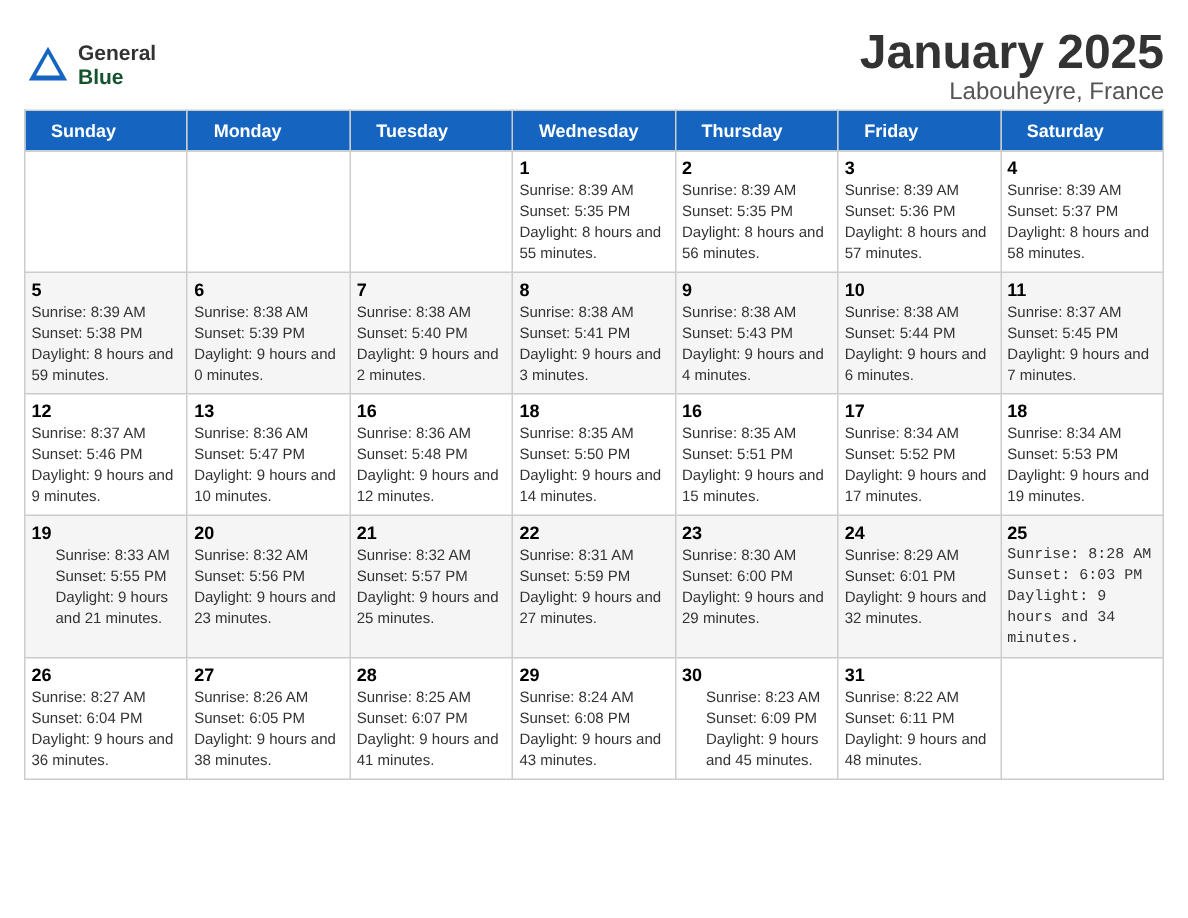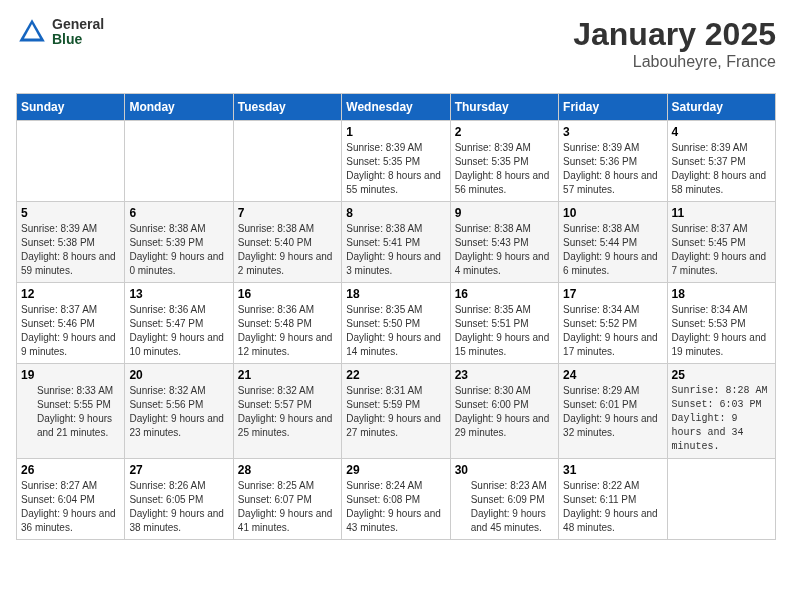--- a/index.html
+++ b/index.html
@@ -6,22 +6,22 @@
     body {
       font-family: Arial, sans-serif;
       background: #fff;
       width: 792px;
       min-height: 612px;
       padding: 16px;
     }
     .header {
       display: flex;
       justify-content: space-between;
-      align-items: flex-start;
-      margin-bottom: 22px;
+      align-items: center;
+      margin-bottom: 2px;
     }
     .logo {
       display: flex;
       align-items: center;
       gap: 4px;
     }
     .logo-text {
       display: flex;
       flex-direction: column;
       font-size: 14px;
@@ -48,21 +48,21 @@
       color: #555;
     }
     table {
       width: 100%;
       border-collapse: collapse;
       font-size: 11px;
     }
     thead tr th {
       background: #1565c0;
       color: #fff;
-      padding: 6px 4px;
+      padding: 6px 17px;
       text-align: left;
       font-size: 12px;
       border: 1px solid #ccc;
     }
     tbody tr td {
       border: 1px solid #ccc;
       vertical-align: top;
       padding: 4px;
       width: calc(100% / 7);
       min-height: 80px;

